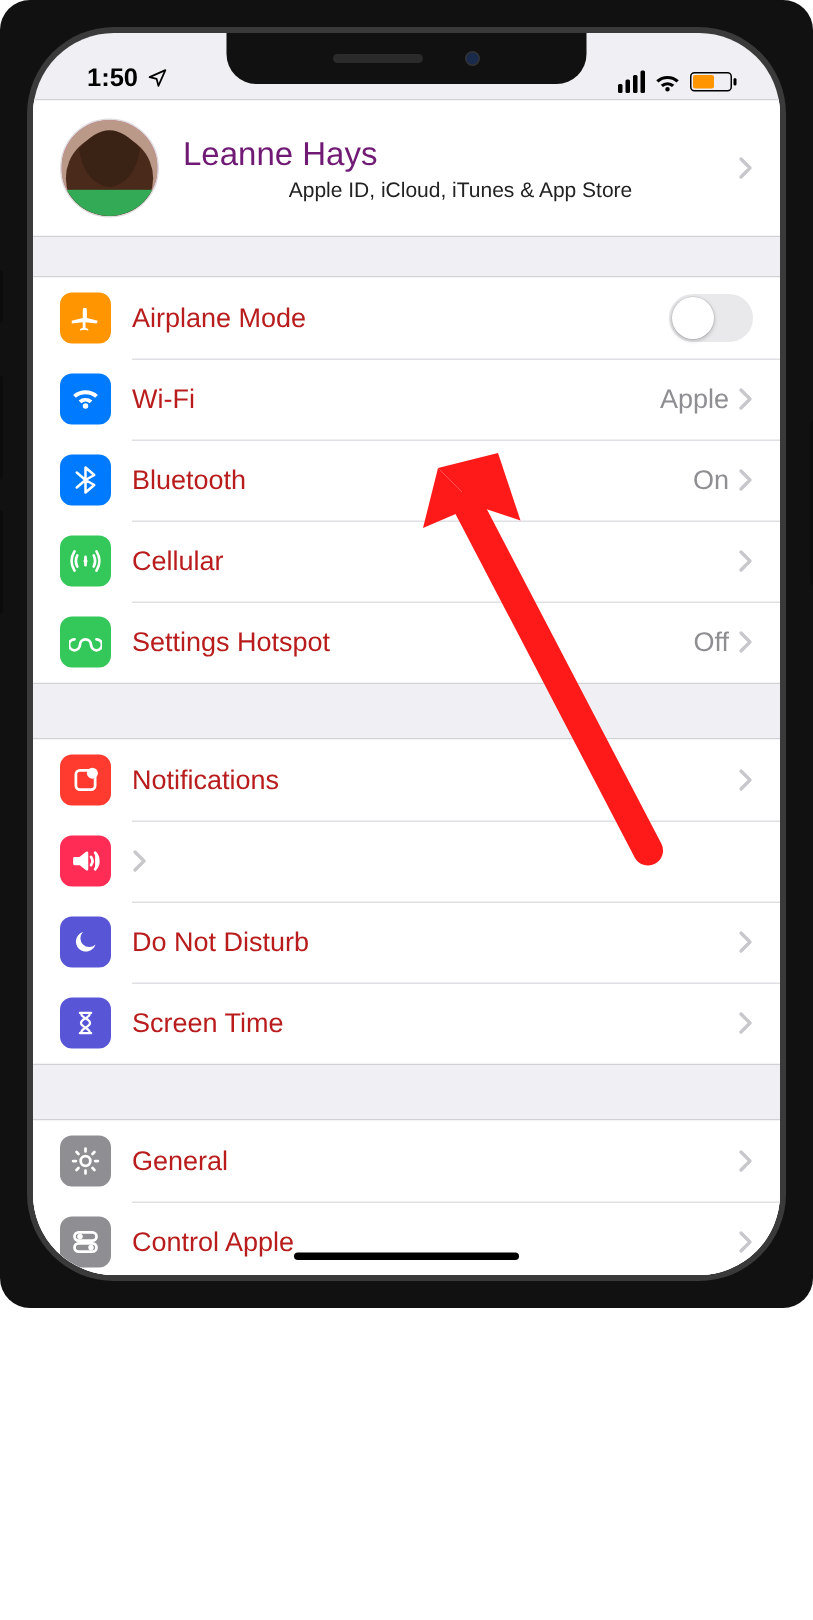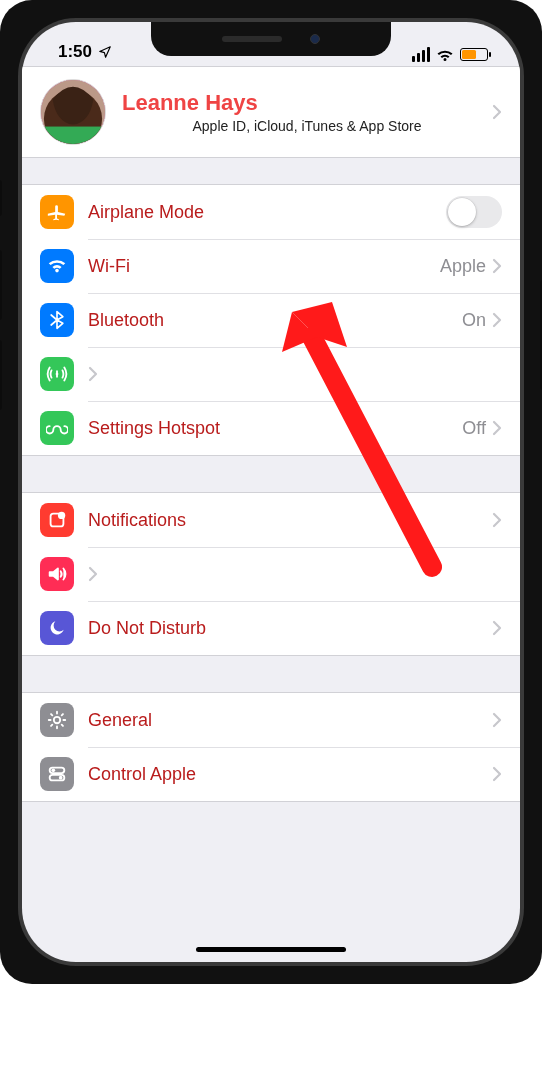--- a/index.html
+++ b/index.html
@@ -1,19 +1,19 @@
 <!DOCTYPE html>
 <html><head>
 <meta charset="utf-8">
 <style>
   * { box-sizing: border-box; margin: 0; padding: 0; }
   html, body { width: 542px; height: 1080px; background: #fff; font-family: -apple-system, "Helvetica Neue", Helvetica, Arial, sans-serif; }
   .device {
-    width: 542px; height: 984px; position: relative;
-    background: #111; border-radius: 32px;
+    width: 542px; height: 872px; position: relative;
+    background: #111; border-radius: 20px;
     padding: 18px;
   }
   .device-inner {
     width: 100%; height: 100%;
     background: #3a3a3a; border-radius: 58px;
     padding: 4px;
     position: relative;
   }
   .screen {
     width: 100%; height: 100%;
@@ -89,21 +89,21 @@
     width:66px; height:66px; border-radius:50%; flex:0 0 66px;
     margin-right:16px;
     background: radial-gradient(circle at 35% 30%, #f2cba7 0 22%, transparent 23%),
                 radial-gradient(circle at 50% 35%, #5a3122 0 38%, transparent 39%),
                 linear-gradient(#c69 0 0);
     background-color:#caa;
     overflow:hidden; position:relative;
     border:0.5px solid #ddd;
   }
   .avatar svg{position:absolute;inset:0;}
-  .profile-text .name { font-size:22px; color:#ef4444; font-weight:700; line-height:1.2; }
+  .profile-text .name { font-size:22px; color:#701a75; font-weight:400; line-height:1.2; }
   .profile-text .sub { font-size:14px; color:#222; margin-top:2px;text-align:center; }
 
   
   .toggle {
     width:56px; height:32px; background:#e9e9eb; border-radius:16px; position:relative;
   }
   .toggle .knob {
     position:absolute; left:2px; top:2px; width:28px; height:28px; background:#fff;
     border-radius:50%; box-shadow:0 1px 3px rgba(0,0,0,0.25), 0 0 0 0.5px rgba(0,0,0,0.08);
   }
@@ -243,20 +243,21 @@
               </span>
           </div>
 
           <div class="row">
             <div class="icon-box ic-green">
               <svg width="22" height="22" viewBox="0 0 24 24">
                   <path d="M6 8a9 9 0 000 8M4 5a13 13 0 000 14M18 8a9 9 0 010 8M20 5a13 13 0 010 14M12 9v6" stroke="#fff" stroke-width="2" fill="none" stroke-linecap="round"></path>
                   <circle cx="12" cy="12" r="1.5" fill="#fff"></circle>
                 </svg>
             </div>
+            <div class="label">Cellular</div>
             <span class="chev">
                 <svg width="10" height="16" viewBox="0 0 10 16">
                   <path d="M2 2l6 6-6 6" stroke="#c7c7cc" stroke-width="2.2" fill="none" stroke-linecap="round" stroke-linejoin="round"></path>
                 </svg>
               </span>
           </div>
 
           <div class="row">
             <div class="icon-box ic-green">
               <svg width="22" height="22" viewBox="0 0 24 24">
@@ -302,20 +303,33 @@
                 </svg>
               </span>
           </div>
           <div class="row">
             <div class="icon-box ic-indigo">
               <svg width="20" height="20" viewBox="0 0 24 24">
                   <path d="M20 14A8 8 0 1110 4a6 6 0 0010 10z" fill="#fff"></path>
                 </svg>
             </div>
             <div class="label">Do Not Disturb</div>
+            <span class="chev">
+                <svg width="10" height="16" viewBox="0 0 10 16">
+                  <path d="M2 2l6 6-6 6" stroke="#c7c7cc" stroke-width="2.2" fill="none" stroke-linecap="round" stroke-linejoin="round"></path>
+                </svg>
+              </span>
+          </div>
+          <div class="row">
+            <div class="icon-box ic-indigo">
+              <svg width="18" height="20" viewBox="0 0 24 24">
+                  <path d="M7 3h10M7 21h10M8 3c0 5 8 5 8 9s-8 4-8 9M16 3c0 5-8 5-8 9s8 4 8 9" stroke="#fff" stroke-width="2" fill="none" stroke-linecap="round"></path>
+                </svg>
+            </div>
+            <div class="label">Screen Time</div>
             <span class="chev">
                 <svg width="10" height="16" viewBox="0 0 10 16">
                   <path d="M2 2l6 6-6 6" stroke="#c7c7cc" stroke-width="2.2" fill="none" stroke-linecap="round" stroke-linejoin="round"></path>
                 </svg>
               </span>
           </div>
         </div>
 
         <div class="gap"></div>
 

